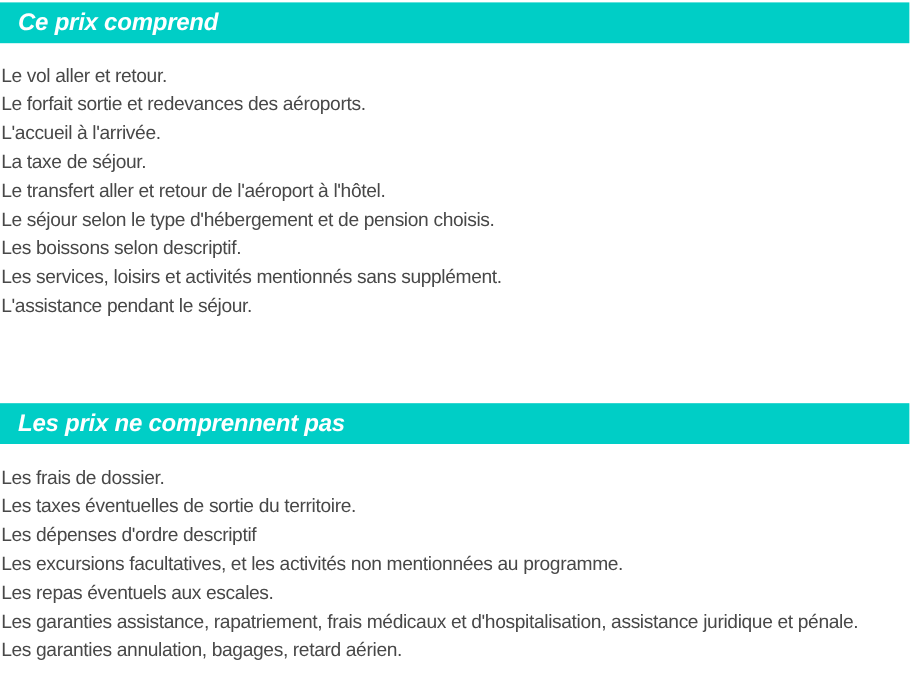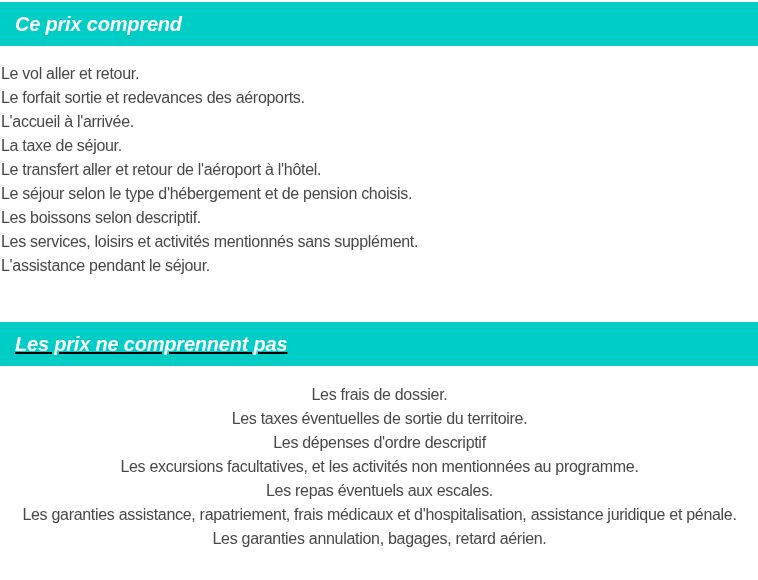--- a/index.html
+++ b/index.html
@@ -17,41 +17,41 @@
     overflow: hidden;
     font-family: "Liberation Sans", sans-serif;
   }
   .page {
     width: 758px;
     height: 580px;
     background: #FFFFFF;
   }
   .title-bar {
     width: 100%;
-    height: 44px;
+    height: 34px;
     background: var(--accent);
     display: flex;
     align-items: center;
     padding-left: 15px;
   }
   .title-bar .title-text {
     color: var(--header-text);
     font-size: 20px;
     font-weight: bold;
     font-style: italic;
     letter-spacing: -0.2px;
     white-space: nowrap;
   }
   .section-first .title-bar { margin-top: 2px; }
-  .section-second .title-bar { margin-top: 44px; text-decoration: underline; }
+  .section-second .title-bar { margin-top: 68px; }
   .item-list {
     margin-top: 16px;
     padding-left: 1px;
   }
-  .section-second .item-list { margin-top: 17px; text-align: center; }
+  .section-second .item-list { margin-top: 17px; }
   .item-list p {
     margin: 0;
     font-size: 16px;
     line-height: 24px;
     color: var(--text);
     letter-spacing: -0.3px;
     white-space: nowrap;
   }
 </style>
 </head>

